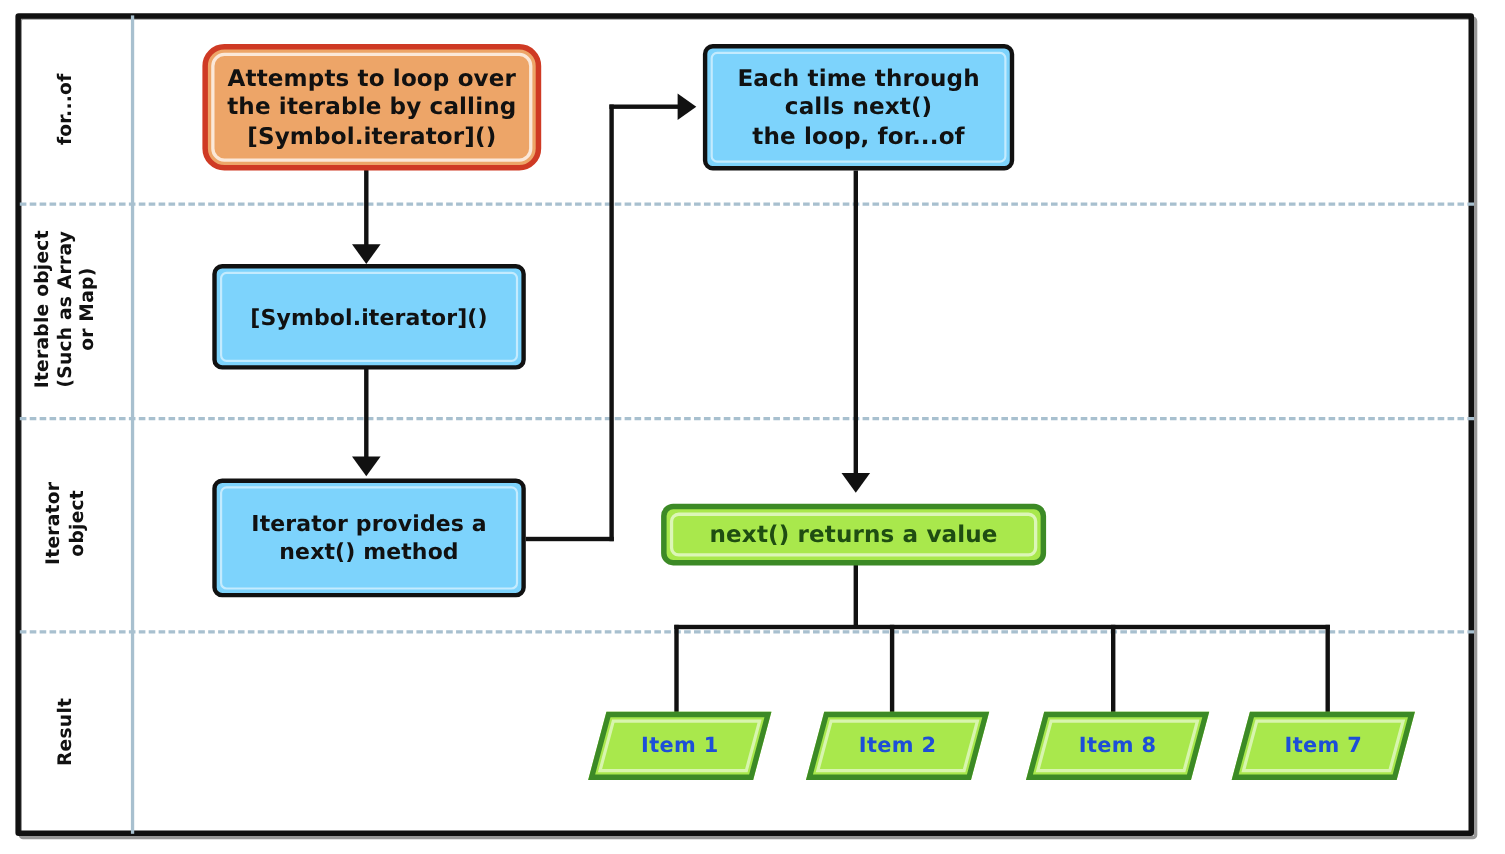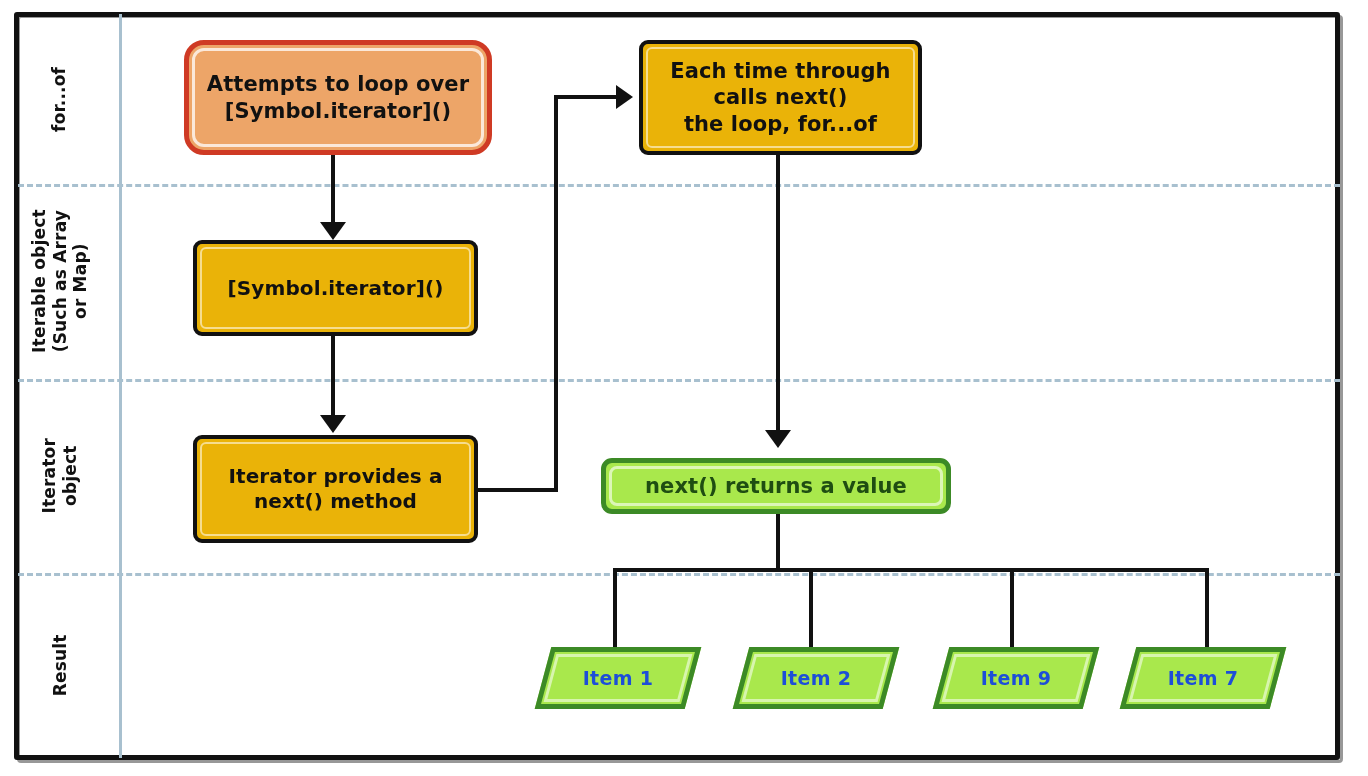--- a/index.html
+++ b/index.html
@@ -42,21 +42,21 @@
 
   
   .node{
     position:absolute;box-sizing:border-box;
     display:flex;align-items:center;justify-content:center;
     text-align:center;color:#111;font-weight:700;
     line-height:1.24;letter-spacing:.1px;
   }
 
   .node.rect{
-    background:#eab308;border:4px solid #111111;border-radius:9px;
+    background:#7dd3fc;border:4px solid #111111;border-radius:9px;
   }
   .node.rect::after{
     content:"";position:absolute;left:3px;top:3px;right:3px;bottom:3px;
     border:2px solid rgba(255,255,255,.55);border-radius:6px;pointer-events:none;
   }
 
   .node.orange{
     background:#eda568;border:5px solid #cf3a24;border-radius:20px;color:#111;
   }
   .node.orange::after{
@@ -162,20 +162,21 @@
   <div class="conn v" style="left:776px;top:512px;height:58px;"></div>
   <div class="conn h" style="left:613px;top:568px;width:596px;"></div>
   <div class="conn v" style="left:613px;top:568px;height:80px;"></div>
   <div class="conn v" style="left:809px;top:568px;height:80px;"></div>
   <div class="conn v" style="left:1010px;top:568px;height:80px;"></div>
   <div class="conn v" style="left:1205px;top:568px;height:80px;"></div>
 
   <div class="node orange t1" style="left:184px;top:40px;width:308px;height:115px;">
     <div>
       <div>Attempts to loop over</div>
+      <div>the iterable by calling</div>
       <div>[Symbol.iterator]()</div>
     </div>
   </div>
 
   <div class="node rect t1" style="left:639px;top:40px;width:283px;height:115px;">
     <div>
       <div>Each time through</div>
       <div>calls next()</div>
       <div>the loop, for...of</div>
     </div>
@@ -203,21 +204,21 @@
     <div class="para-text">Item 1</div>
   </div>
 
   <div class="para-wrap" style="left:741px;top:647px;width:150px;height:62px;">
     <div class="para-skew"></div>
     <div class="para-text">Item 2</div>
   </div>
 
   <div class="para-wrap" style="left:941px;top:647px;width:150px;height:62px;">
     <div class="para-skew"></div>
-    <div class="para-text">Item 9</div>
+    <div class="para-text">Item 8</div>
   </div>
 
   <div class="para-wrap" style="left:1128px;top:647px;width:150px;height:62px;">
     <div class="para-skew"></div>
     <div class="para-text">Item 7</div>
   </div>
 
 </div>
 
 </body></html>

